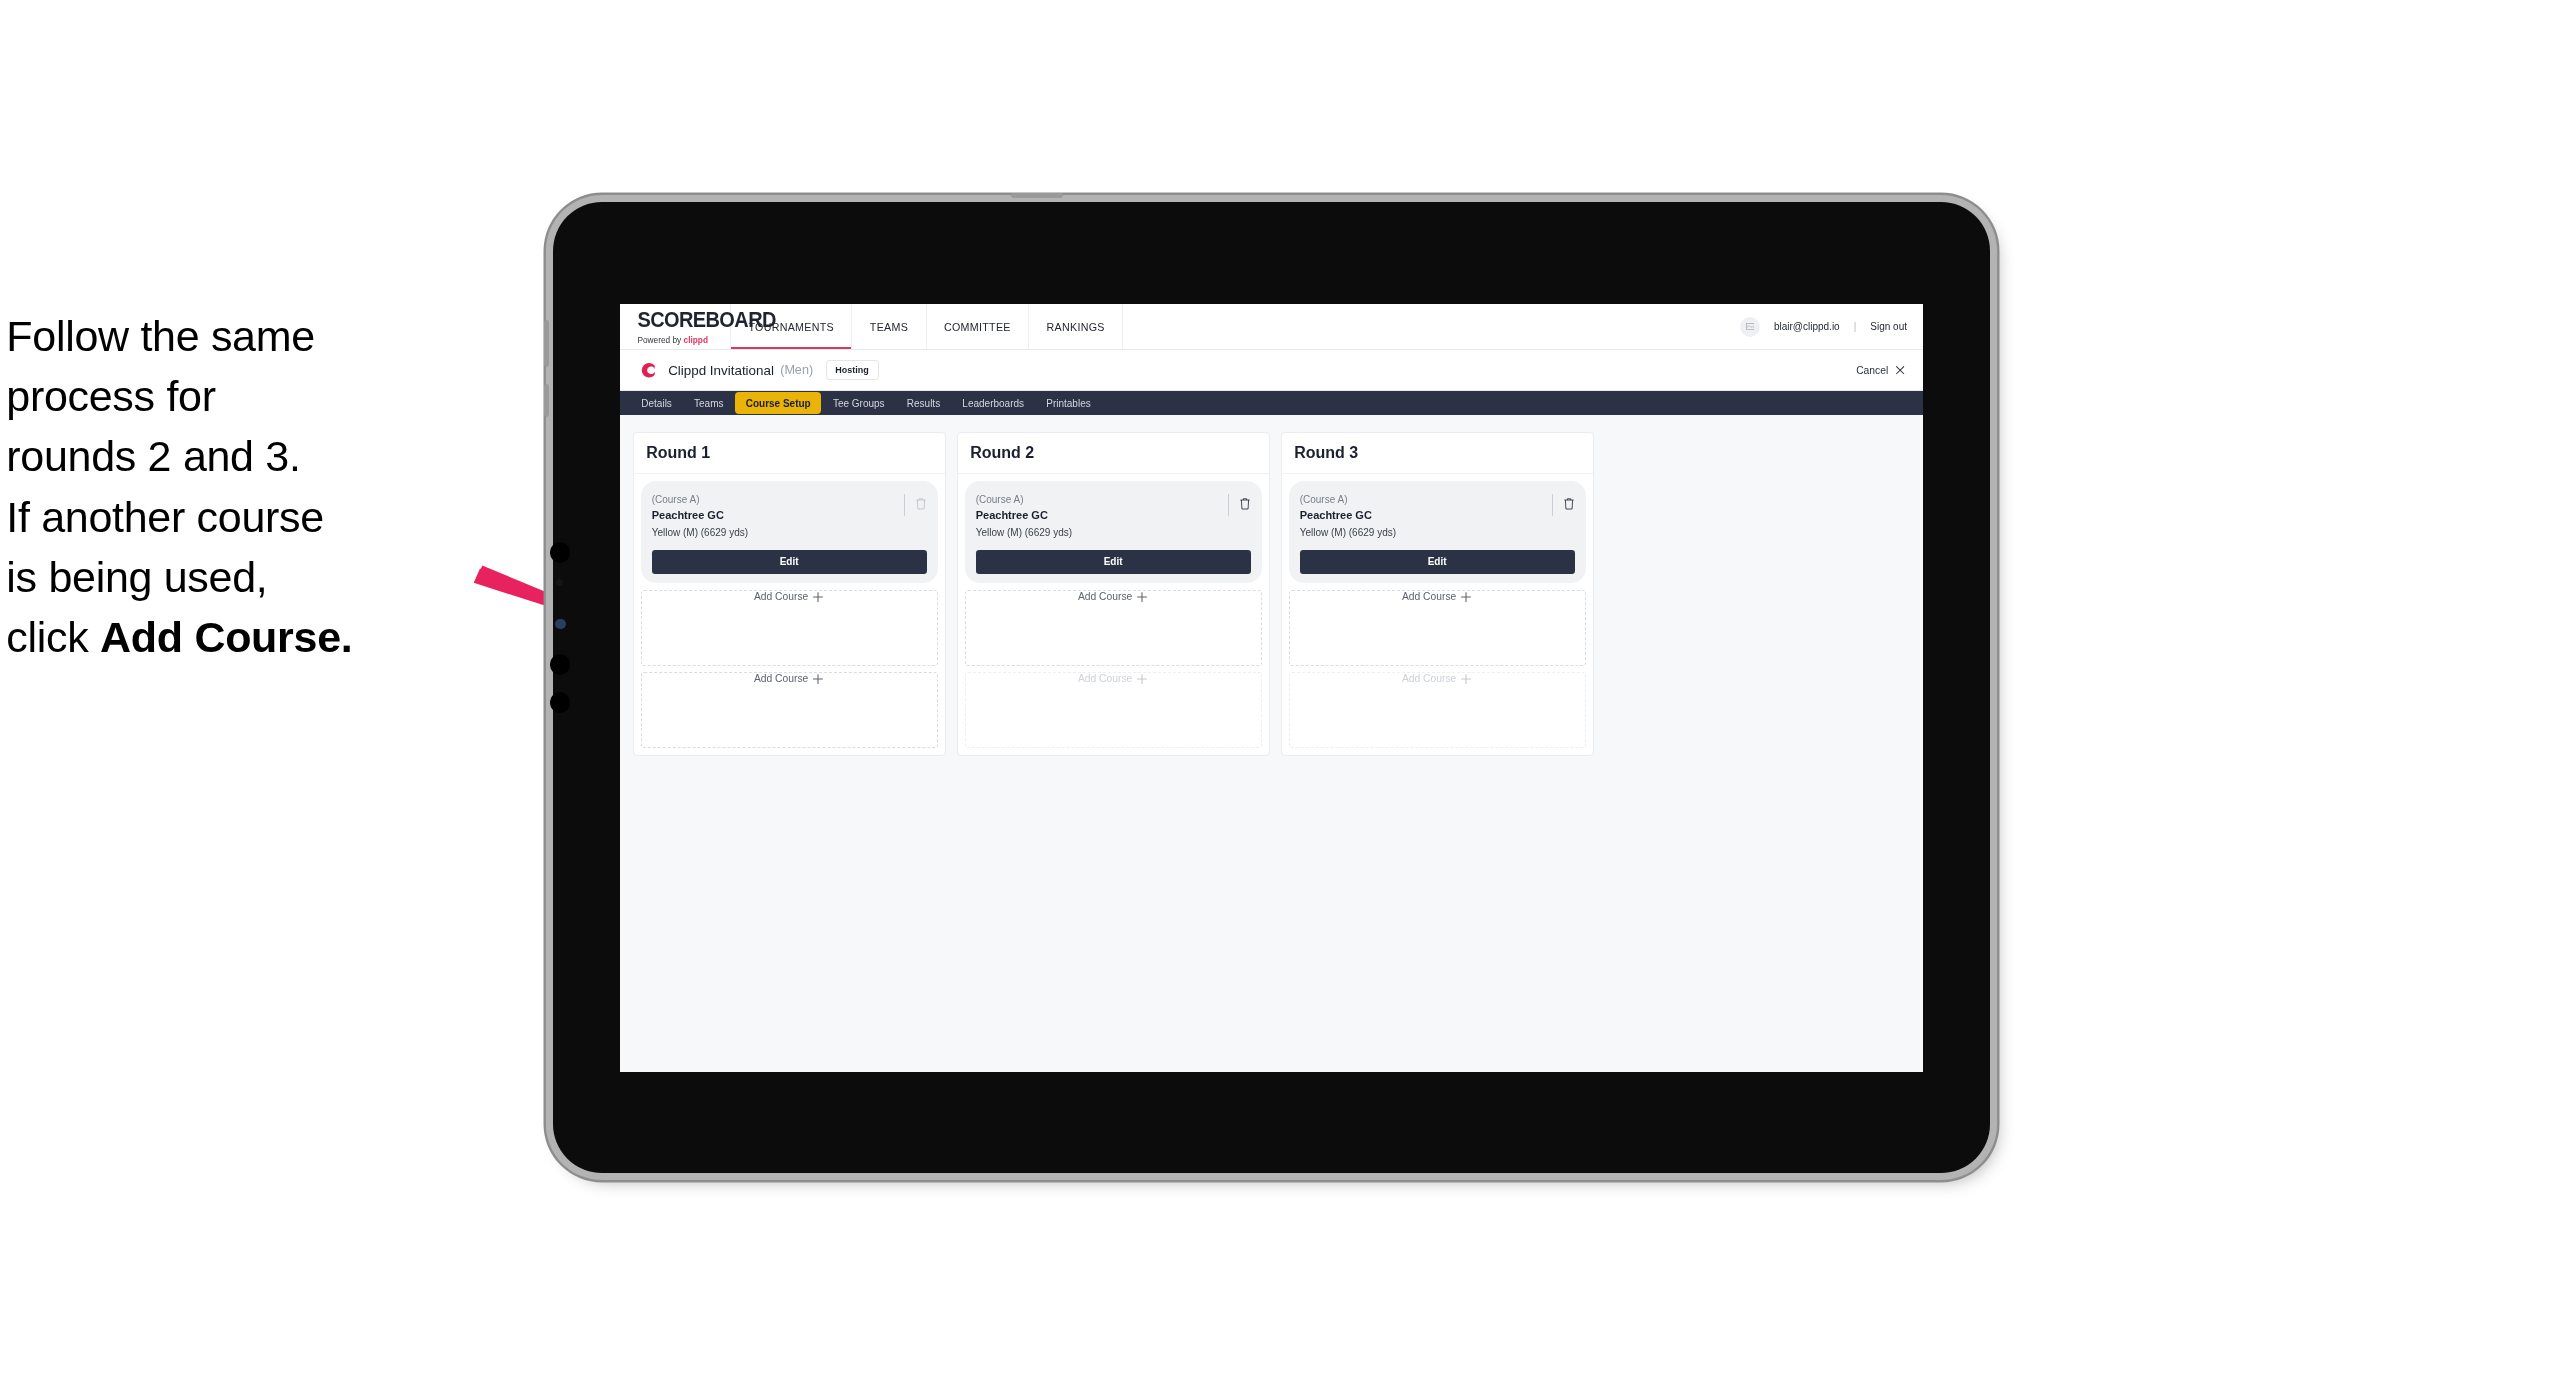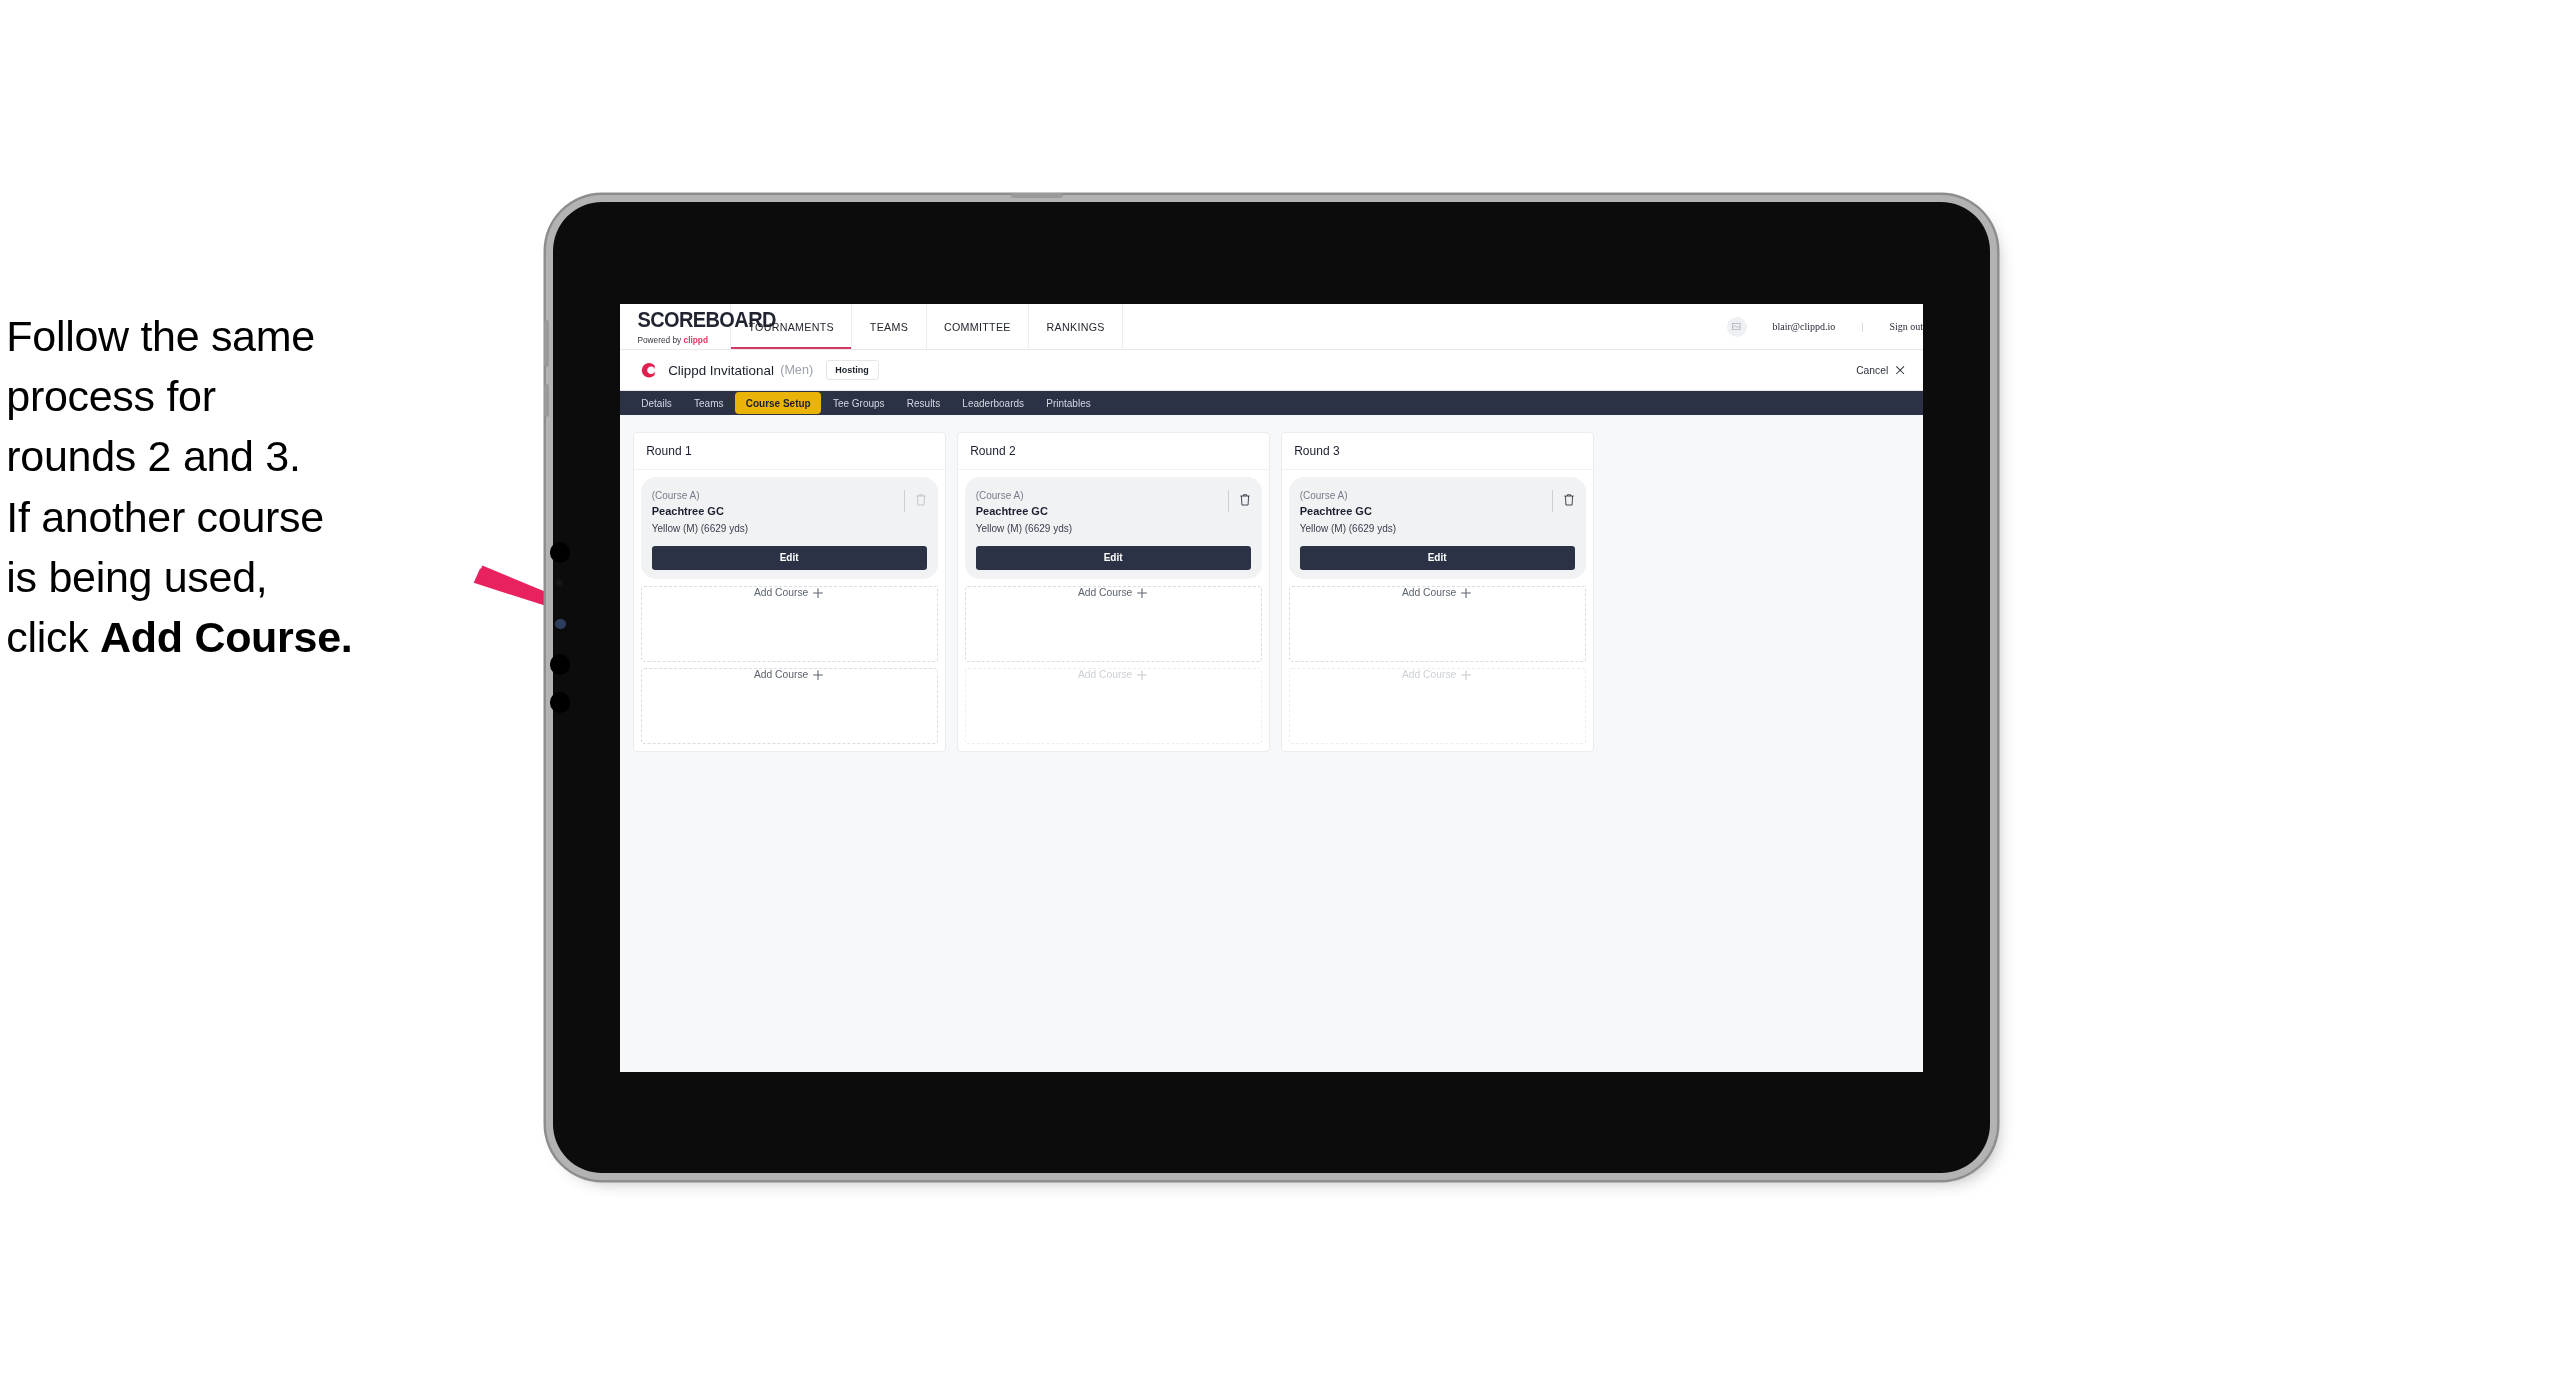--- a/index.html
+++ b/index.html
@@ -39,22 +39,22 @@
                 font-size:20px; letter-spacing:-0.6px; color:#1f2430;
                 transform:scaleY(1.12); transform-origin:left center; }
   .brand-sub { font-size:8.3px; color:#31343c; margin-top:4.7px; }
   .brand-sub span { color:#e23561; font-weight:700; }
   .navitems { display:flex; align-items:stretch; }
   .navitem { display:flex; align-items:center; padding:0 17.4px; font-size:10.7px;
              color:#23272f; letter-spacing:0.3px; border-right:0.8px solid #eceef1;
              cursor:pointer; position:relative; }
   .navitem.active:after { content:""; position:absolute; left:0; right:0; bottom:0;
                           height:2.4px; background:#d33a63; }
-  .nav-right { margin-left:auto; display:flex; align-items:center; 
-               gap:26px;font-family:Liberation Serif, serif; }
+  .nav-right { margin-left:auto; display:flex; align-items:center; padding-right:16px;
+               gap:14px; }
   .avatar { width:20px; height:20px; border-radius:50%; background:#eef0f3;
             display:flex; align-items:center; justify-content:center;
             font-size:8.7px; color:#9aa0a8; }
   .user-email { font-size:10px; color:#1f2430; }
   .divider-pipe { font-size:10px; color:#b6bac1; }
   .signout { font-size:10px; color:#1f2430; cursor:pointer; }
 
   
   .titlebar { height:41px; background:#ffffff; display:flex; align-items:center;
               padding:0 17.4px; border-bottom:0.8px solid #e8e8ec; }
@@ -72,21 +72,21 @@
   .tabbar { height:24px; background:#2b3245; display:flex; align-items:center;
             padding:0 11px; gap:1.6px; }
   .tab { font-size:10px; color:#d3d7e0; padding:5.5px 10.3px; border-radius:4px;
          cursor:pointer; }
   .tab.active { background:#eab308; color:#1b2030; font-weight:700; }
 
   
   .content { padding:17.4px 0 0 12.6px; display:flex; gap:11px; align-items:flex-start; }
   .round-col { width:313px; background:#ffffff; border:0.8px solid #eaecef;
                border-radius:4px; }
-  .round-head { padding:11px 12.6px; font-size:12px; font-weight:400; color:#1b2030;
+  .round-head { padding:11px 12.6px; font-size:16px; font-weight:700; color:#1b2030;
                 border-bottom:0.8px solid #eef0f2; }
   .round-body { padding:7.1px; }
 
   .course-card { background:#f1f2f4; border-radius:15px; padding:10.3px 11px 9.5px 11px; }
   .cc-top { display:flex; align-items:flex-start; }
   .cc-text { flex:1; }
   .cc-label { font-size:10px; color:#767d89; line-height:1.55; }
   .cc-name { font-size:11px; font-weight:700; color:#1b2030; line-height:1.6; }
   .cc-tee { font-size:10px; color:#3a414d; line-height:1.55; }
   .cc-actions { display:flex; align-items:center; gap:9.5px; padding-top:2.4px; }

